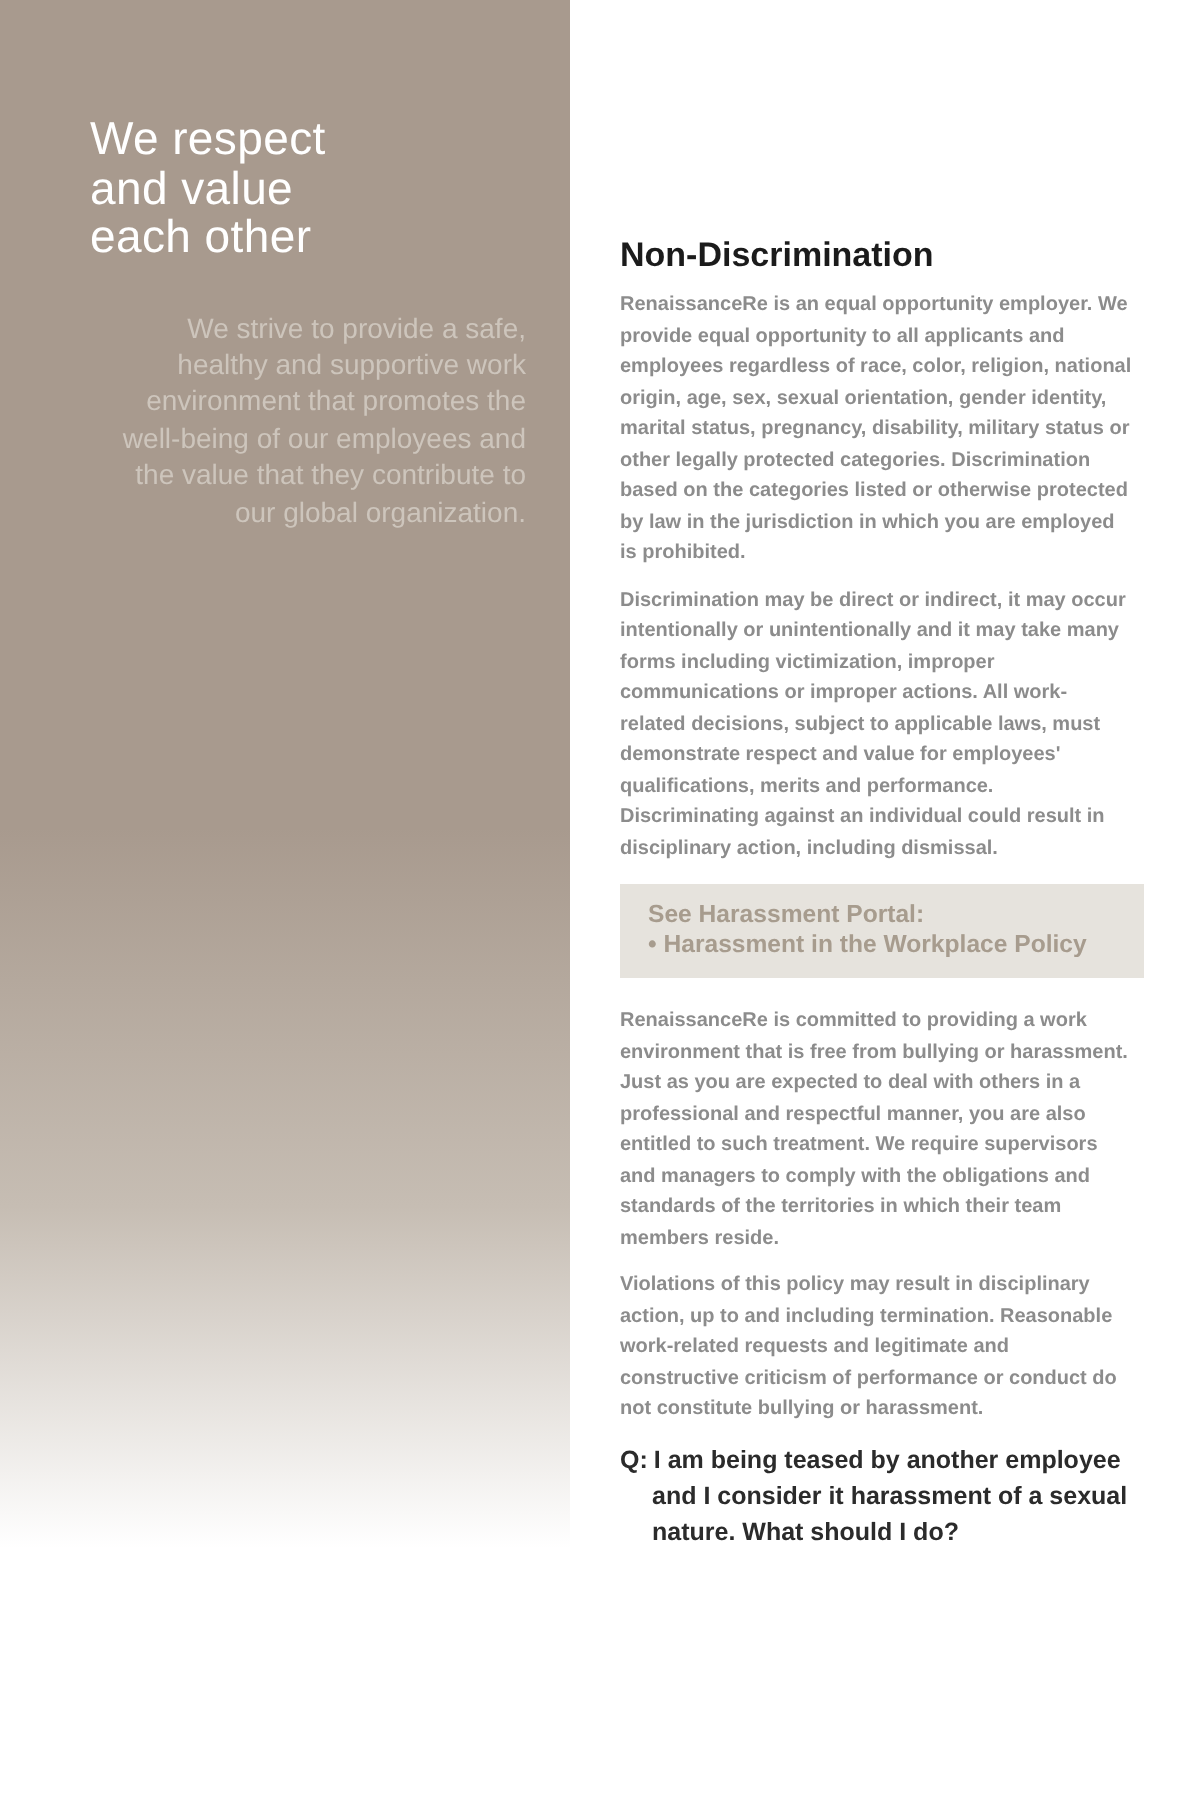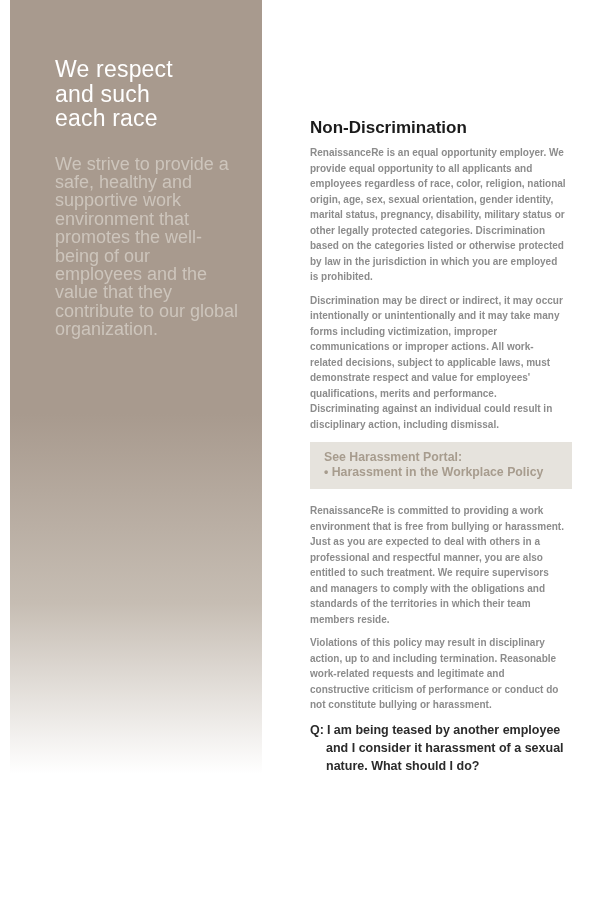--- a/index.html
+++ b/index.html
@@ -11,22 +11,22 @@
   }
   .page {
     position: relative;
     width: 600px; height: 900px;
     background: #ffffff;
     overflow: hidden;
   }
 
   
   .left-panel {
-    position: absolute; left: 10px; top: 0;
-    width: 252px; height: 900px;
+    position: absolute; left: 0; top: 0;
+    width: 285px; height: 900px;
     box-sizing: border-box;
     padding: 57px 22px 0 45px;
     background: linear-gradient(
       to bottom,
       var(--panel-top, #a89a8e) 0%,
       var(--panel-top, #a89a8e) 46%,
       #c6bdb3 67%,
       #ffffff 86%,
       #ffffff 100%);
   }
@@ -34,24 +34,25 @@
     margin: 0;
     font-size: 23px;
     line-height: 24.5px;
     font-weight: 400;
     letter-spacing: 0.2px;
     color: var(--panel-title, #ffffff);
   }
   .panel-title .line { display: block; }
   .panel-intro {
     margin: 24px 0 0 0;
-    font-size: 18px;
+    font-size: 14px;
     line-height: 18.4px;
     font-weight: 400;
     color: var(--panel-intro, #cdc5bc);
+    text-align: right;
   }
 
   
   .main-col {
     position: absolute; left: 310px; top: 0;
     width: 262px;
     padding-top: 117px;
     box-sizing: border-box;
   }
   .section-heading {
@@ -95,22 +96,22 @@
   .q-prefix { margin-right: 3px; }
 </style>
 </head>
 <body>
 
 <div class="page">
 
   <aside class="left-panel">
     <h1 class="panel-title">
       <span class="line">We respect</span>
-      <span class="line">and such</span>
-      <span class="line">each race</span>
+      <span class="line">and value</span>
+      <span class="line">each other</span>
     </h1>
     <p class="panel-intro">We strive to provide a safe, healthy and supportive work environment that promotes the well-being of our employees and the value that they contribute to our global organization.</p>
   </aside>
 
   <main class="main-col">
 
     <h2 class="section-heading">Non-Discrimination</h2>
     <p class="body">RenaissanceRe is an equal opportunity employer. We provide equal opportunity to all applicants and employees regardless of race, color, religion, national origin, age, sex, sexual orientation, gender identity, marital status, pregnancy, disability, military status or other legally protected categories. Discrimination based on the categories listed or otherwise protected by law in the jurisdiction in which you are employed is prohibited.</p>
     <p class="body">Discrimination may be direct or indirect, it may occur intentionally or unintentionally and it may take many forms including victimization, improper communications or improper actions. All work-related decisions, subject to applicable laws, must demonstrate respect and value for employees' qualifications, merits and performance. Discriminating against an individual could result in disciplinary action, including dismissal.</p>
 

